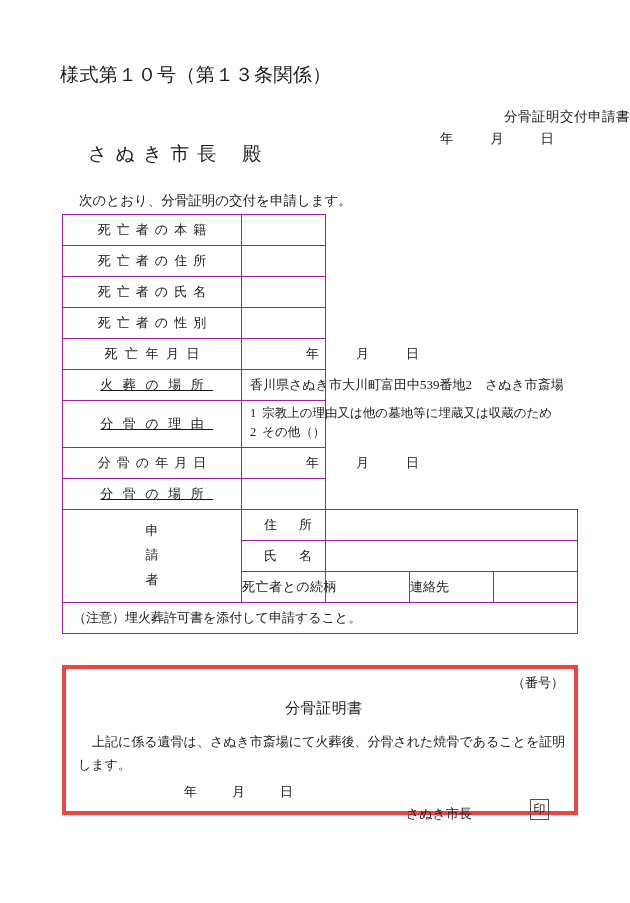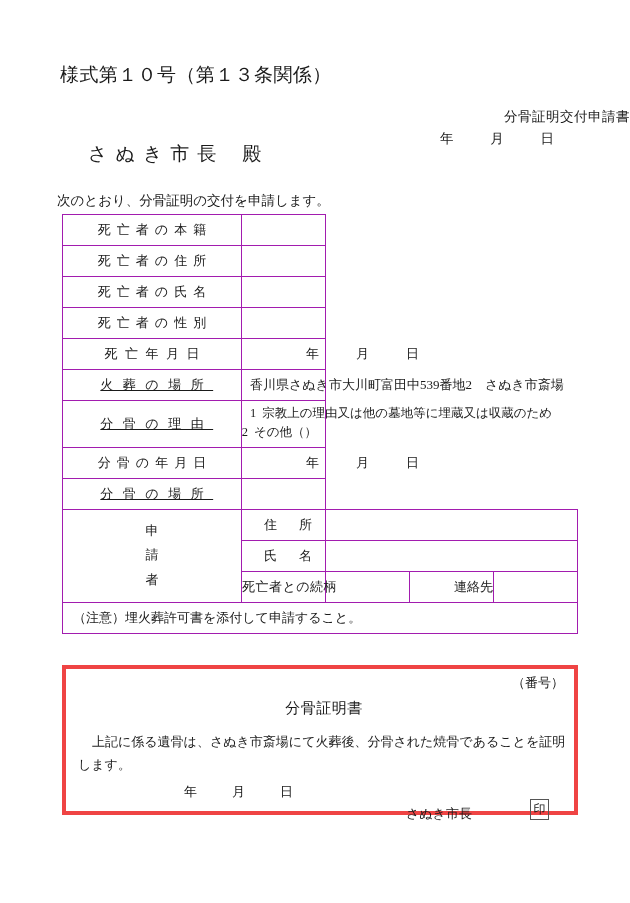--- a/index.html
+++ b/index.html
@@ -56,21 +56,21 @@
     white-space: nowrap;
   }
   .addressee .spaced {
     letter-spacing: 8px;
   }
   .addressee .hono {
     margin-left: 18px;
   }
   .lead-text {
     position: absolute;
-    left: 57px;
+    left: 79px;
     top: 192px;
     font-size: 13.5px;
     white-space: nowrap;
   }
 
   
   .main-table {
     position: absolute;
     left: 62px;
     top: 214px;
@@ -120,21 +120,21 @@
   .reason-cell {
     padding: 3px 8px 4px 8px !important;
     line-height: 1.55;
     height: 46px;
     font-size: 12.5px;
   }
   .reason-line { white-space: nowrap; }
   .reason-line .num { margin-right: 6px; }
   .reason-2 {
     display: flex;
-    justify-content: flex-end;
+    justify-content: space-between;
     width: 100%;
   }
   .tall { height: 46px; }
 
   
   .appl-vert {
     width: 44px;
     text-align: center;
     vertical-align: middle;
     line-height: 1.9;
@@ -146,21 +146,21 @@
     white-space: nowrap;
   }
   .sub-lbl .sp16 { letter-spacing: 22px; padding-left: 22px; }
   .rel-lbl {
     text-align: center;
     white-space: nowrap;
     letter-spacing: 0.5px;
   }
   .contact-lbl {
     width: 76px;
-    text-align: right;
+    text-align: left;
     white-space: nowrap;
   }
   .note-row {
     padding: 0 10px !important;
     white-space: nowrap;
     font-size: 13px;
   }
 
   
   .cert-box {

